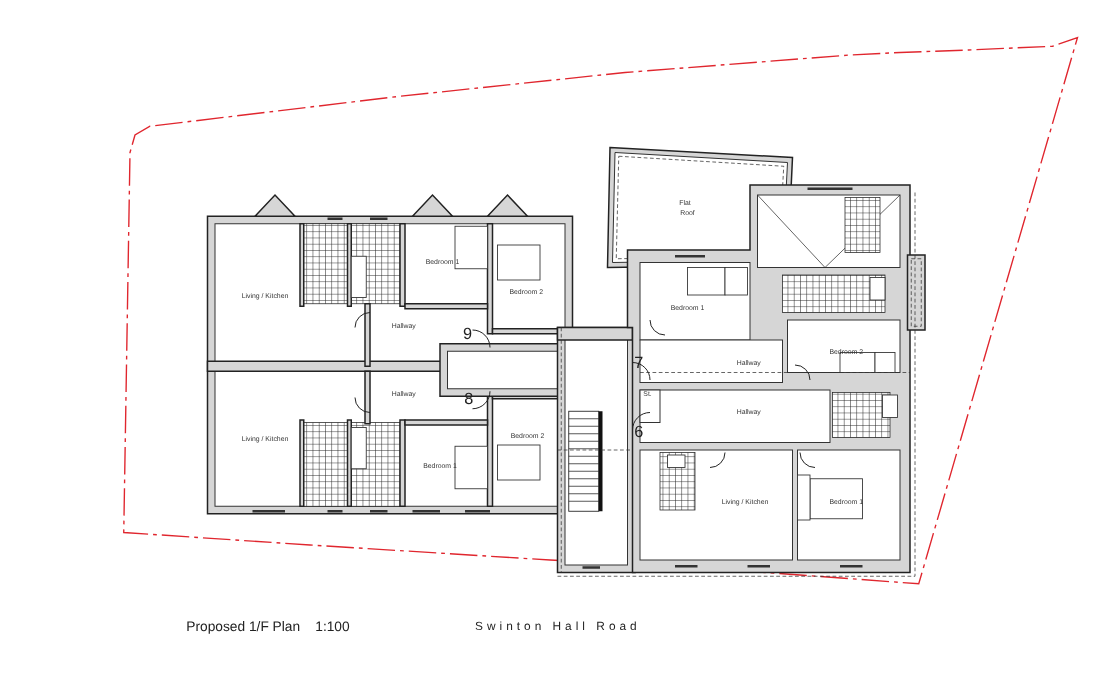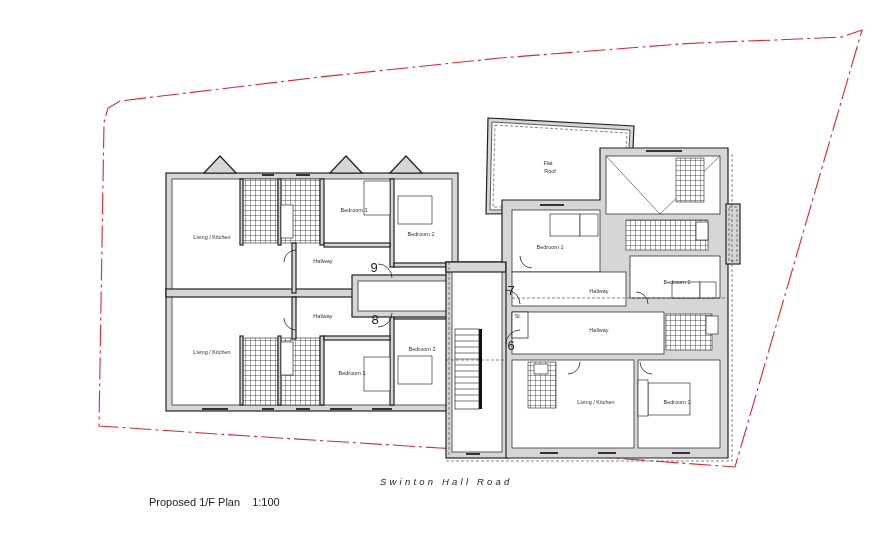--- a/index.html
+++ b/index.html
@@ -9,21 +9,21 @@
   .room { fill: #ffffff; stroke: #333; stroke-width: 0.8; }
   .tile { fill: url(#tiles); stroke: #222; stroke-width: 0.6; }
   .boundary { fill: none; stroke: #e0262e; stroke-width: 1.1; stroke-dasharray: 22 4 3 4; }
   .dash { fill: none; stroke: #333; stroke-width: 0.6; stroke-dasharray: 3 2; }
   .win { fill: #333; }
   .door { fill: none; stroke: #222; stroke-width: 0.8; }
   .furn { fill: #fff; stroke: #333; stroke-width: 0.7; }
   .stair { fill: #fff; stroke: #222; stroke-width: 0.7; }
   .lbl { position: absolute; font-size: 5.5px; color: #333; white-space: nowrap; transform: translate(-50%, -50%); }
   .num { position: absolute; font-size: 13px; color: #222; transform: translate(-50%, -50%); }
-  .road { position: absolute; left: 380px; top: 476px; font-size: 9.5px; letter-spacing: 3.2px; color: #222; font-style: italic; }
+  .road { position: absolute; left: 380px; top: 496px; font-size: 9.5px; letter-spacing: 3.2px; color: #222; }
   .title { position: absolute; left: 149px; top: 496px; font-size: 11px; color: #222; }
   .title span + span { margin-left: 9px; }
 </style>
 </head>
 <body>
 
 <svg id="plan" viewBox="0 0 886 542" xmlns="http://www.w3.org/2000/svg">
   <defs>
     <pattern id="tiles" width="5" height="5" patternUnits="userSpaceOnUse">
       <rect width="5" height="5" fill="#fff"></rect>

